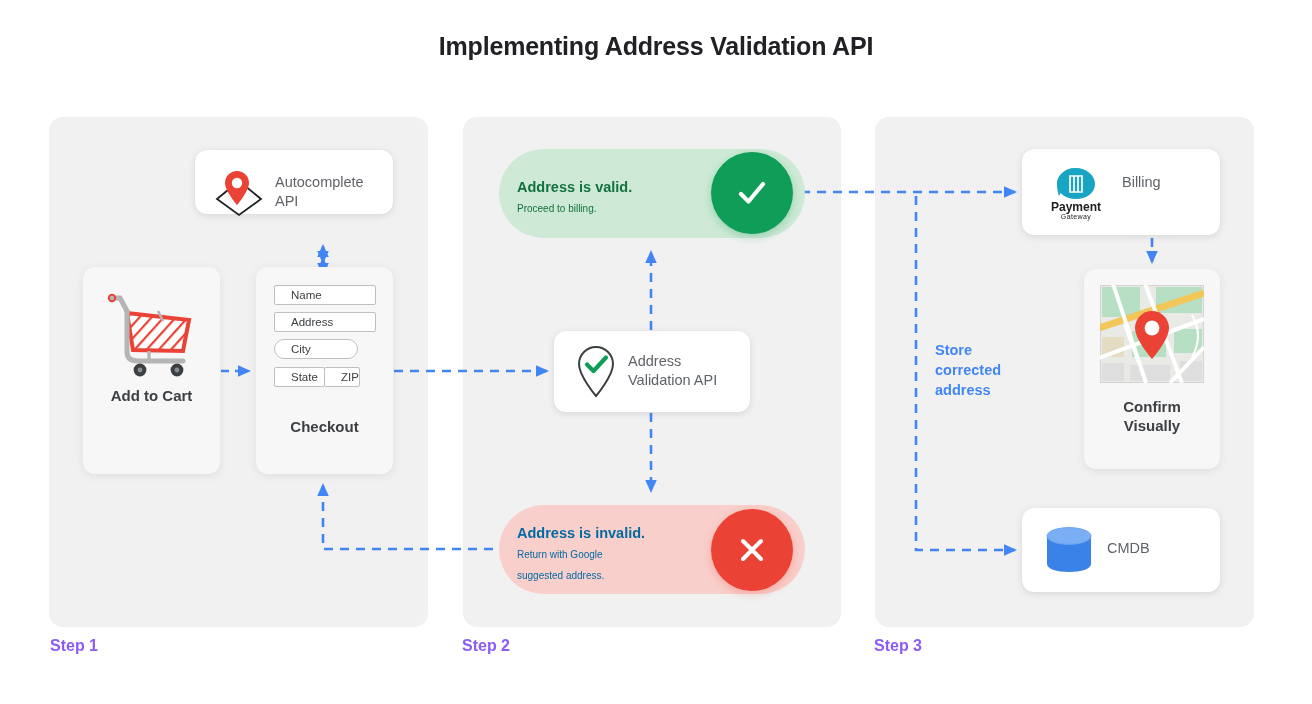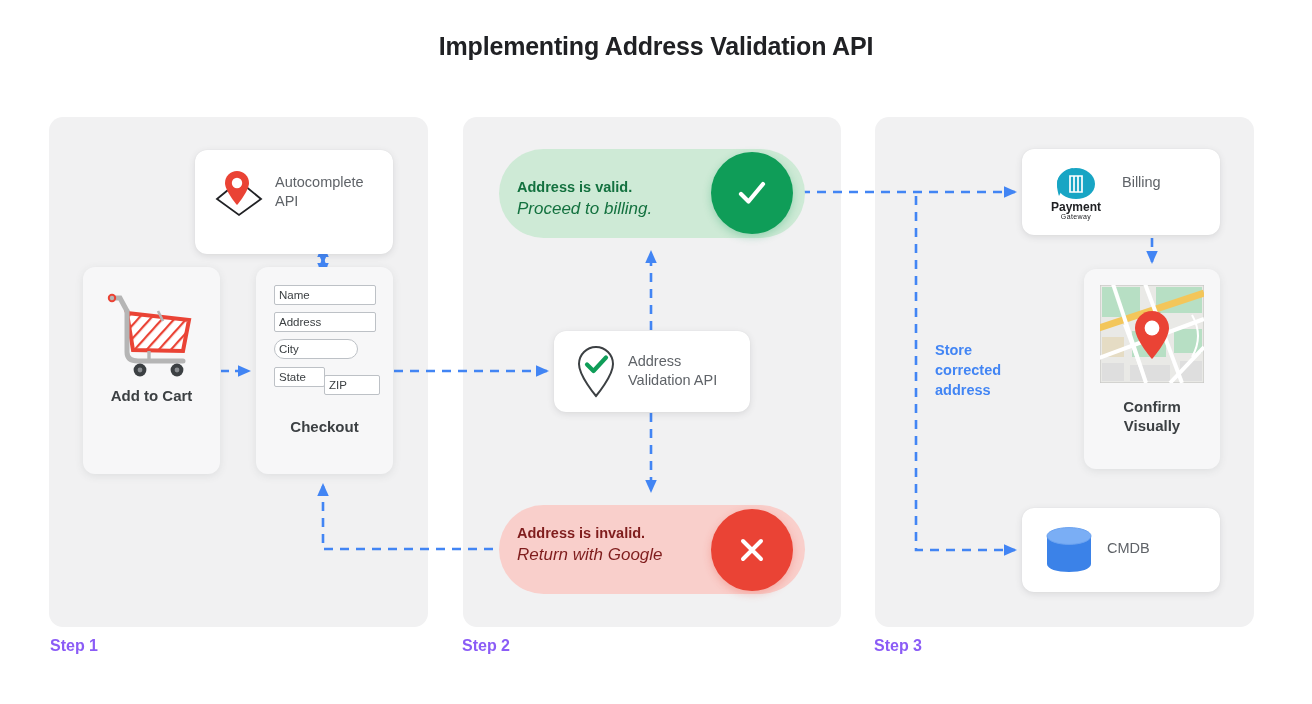--- a/index.html
+++ b/index.html
@@ -51,69 +51,69 @@
     position: absolute; left: 0; width: 100%;
     text-align: center;
     font-size: 15px; font-weight: bold; color: #3c4043;
     line-height: 19px;
   }
   .card-text {
     font-size: 14.5px; color: #5f6368; line-height: 19px;
   }
 
   
-  #card-autocomplete { left: 195px; top: 150px; width: 198px; height: 104px; }
+  #card-autocomplete { left: 195px; top: 150px; width: 198px; height: 64px; }
   #autocomplete-icon { position: absolute; left: 16px; top: 17px; width: 56px; height: 50px; }
   #autocomplete-label { position: absolute; left: 80px; top: 23px; width: 110px; }
 
   
   #card-addtocart { left: 83px; top: 267px; width: 137px; height: 207px; }
   #cart-icon { position: absolute; left: 20px; top: 22px; width: 97px; height: 90px; }
   #addtocart-caption { top: 119px; }
 
   
   #card-checkout { left: 256px; top: 267px; width: 137px; height: 207px; }
   .form-field {
     position: absolute;
     background: #ffffff;
     border: 1px solid #bdc1c6;
     border-radius: 2px;
     font-size: 11.5px; color: #3c4043;
-    padding-left: 4px;
+    padding-left: 16px;
     line-height: 18px;
     height: 20px;
     font-family: "Liberation Sans", sans-serif;
   }
   #field-name    { left: 18px; top: 18px;  width: 102px; }
   #field-address { left: 18px; top: 45px;  width: 102px; }
   #field-city    { left: 18px; top: 72px;  width: 84px; border-radius: 10px; }
   #field-state   { left: 18px; top: 100px; width: 51px; }
-  #field-zip     { left: 68px; top: 108px; width: 56px; }
+  #field-zip     { left: 68px; top: 100px; width: 36px; }
   #checkout-caption { top: 150px; }
 
   
   #card-validation { left: 554px; top: 331px; width: 196px; height: 81px; }
   #validation-icon { position: absolute; left: 18px; top: 14px; width: 48px; height: 54px; }
   #validation-label { position: absolute; left: 74px; top: 21px; width: 116px; }
 
   
   .pill {
     position: absolute;
     border-radius: 49px;
   }
   #pill-valid   { left: 499px; top: 149px; width: 306px; height: 89px; background: #ceead6; }
   #pill-invalid { left: 499px; top: 505px; width: 306px; height: 89px; background: #f9cfcb; }
 
   .pill-text { position: absolute; text-align: left; margin-top: 6px; }
   #valid-text   { left: 18px; top: 22px; width: 500px; }
   #invalid-text { left: 18px; top: 12px; width: 487px; }
   .pill-strong { font-size: 14.5px; font-weight: bold; line-height: 21px; }
-  .pill-sub    { font-size: 17px; line-height: 21px; font-style: italic; }
+  .pill-sub    { font-size: 10px; line-height: 21px; }
   #valid-text .pill-strong, #valid-text .pill-sub { color: #13713f; }
-  #invalid-text .pill-strong, #invalid-text .pill-sub { color: #7f1d1d; }
+  #invalid-text .pill-strong, #invalid-text .pill-sub { color: #0369a1; }
 
   .status-badge {
     position: absolute;
     width: 82px; height: 82px;
     border-radius: 50%;
     display: flex; align-items: center; justify-content: center;
   }
   #badge-valid   { left: 711px; top: 152px; background: #0f9d58;
                    box-shadow: 0 3px 8px rgba(15,157,88,0.30); }
   #badge-invalid { left: 711px; top: 509px; background: #ea4335;
@@ -253,20 +253,21 @@
     <div class="card-text" id="validation-label">
       <span>Address</span><br>
       <span>Validation API</span>
     </div>
   </div>
 
   <div class="pill" id="pill-invalid">
     <div class="pill-text" id="invalid-text">
       <div class="pill-strong">Address is invalid.</div>
       <div class="pill-sub">Return with Google</div>
+      <div class="pill-sub">suggested address.</div>
     </div>
   </div>
   <div class="status-badge" id="badge-invalid">
     <svg width="40" height="40" viewBox="0 0 40 40">
       <path d="M11 11 L29 29 M29 11 L11 29" fill="none" stroke="#ffffff" stroke-width="4" stroke-linecap="round"></path>
     </svg>
   </div>
 
   <div class="card" id="card-billing">
     <svg id="payment-logo" viewBox="0 0 78 58">

